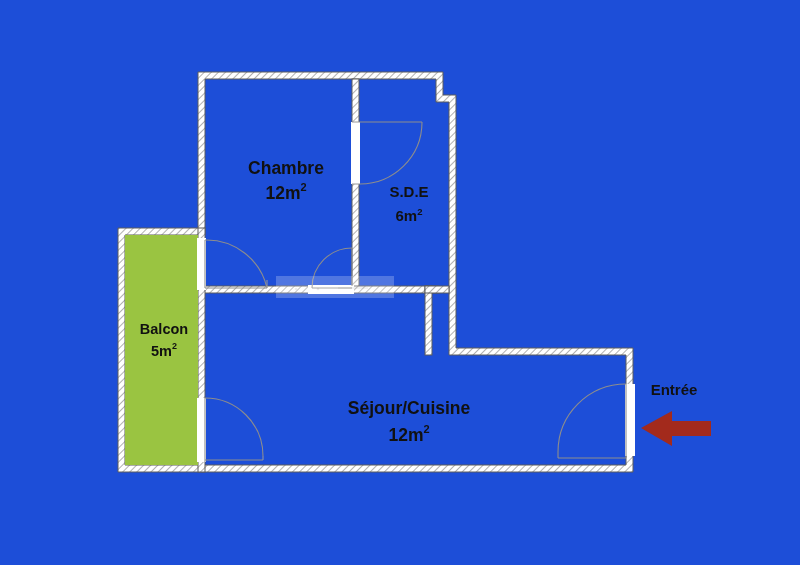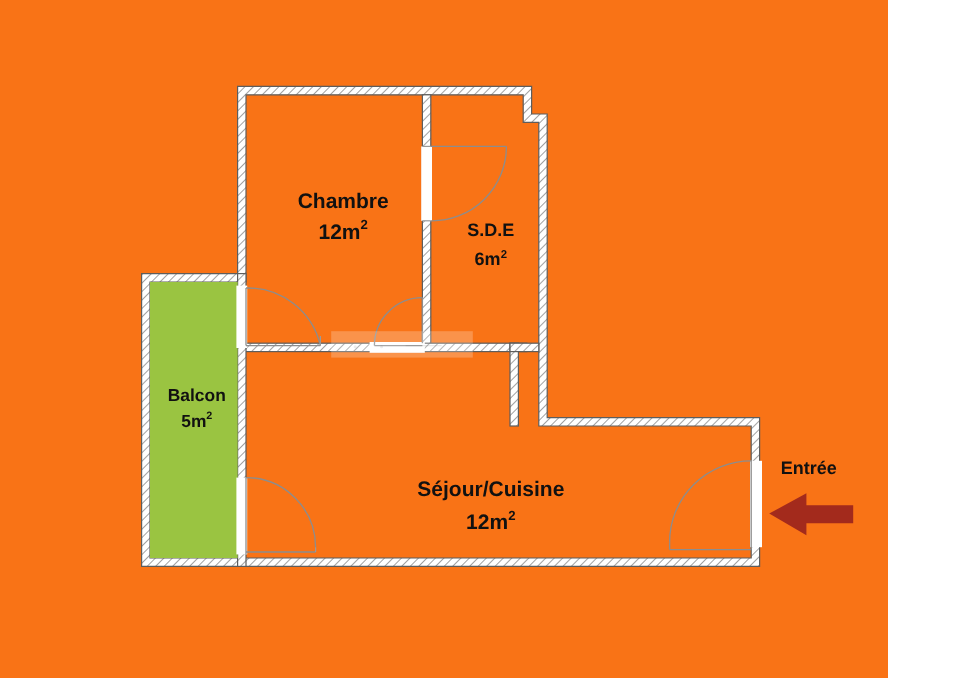--- a/index.html
+++ b/index.html
@@ -6,23 +6,23 @@
   html, body {
     margin: 0;
     padding: 0;
     background: #ffffff;
   }
   body {
     font-family: "Liberation Sans", sans-serif;
   }
   #plan-root {
     position: relative;
-    width: 740px;
+    width: 800px;
     height: 565px;
-    background: #f97316;
+    background: #1d4ed8;
     overflow: hidden;
   }
   svg.plan-svg {
     display: block;
     width: 800px;
     height: 565px;
   }
   .room-label {
     font-family: "Liberation Sans", sans-serif;
     font-weight: bold;

